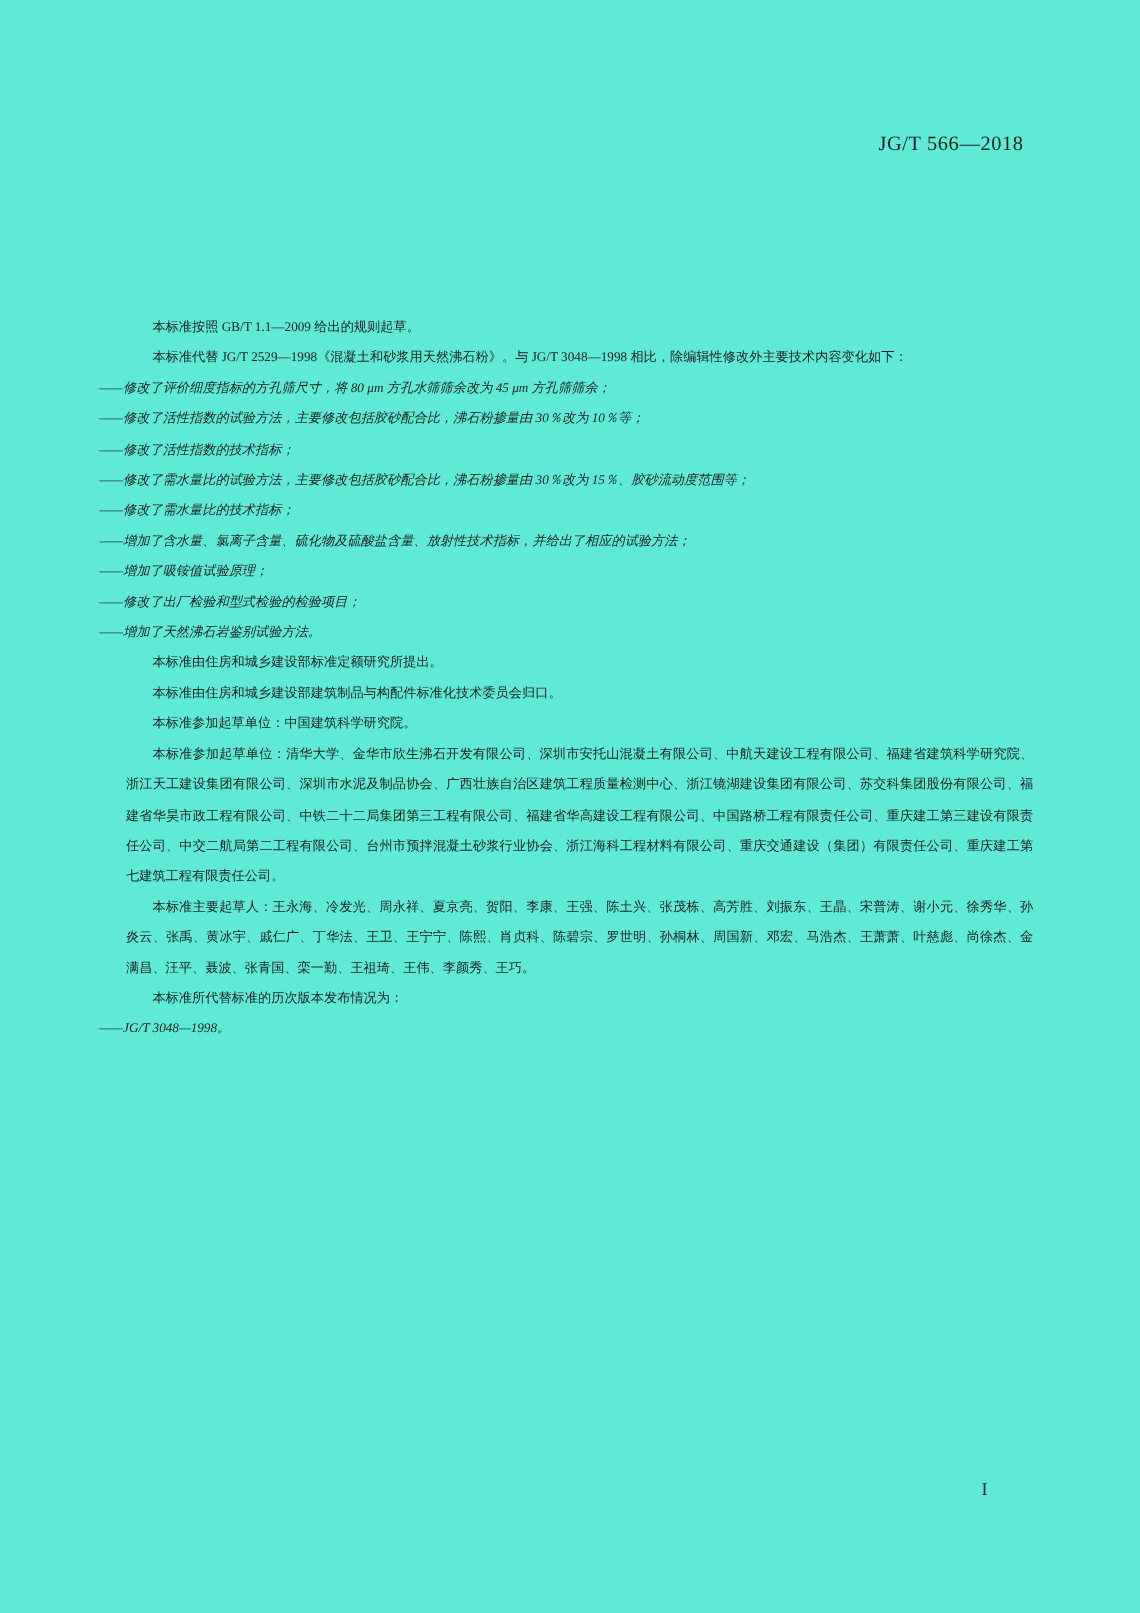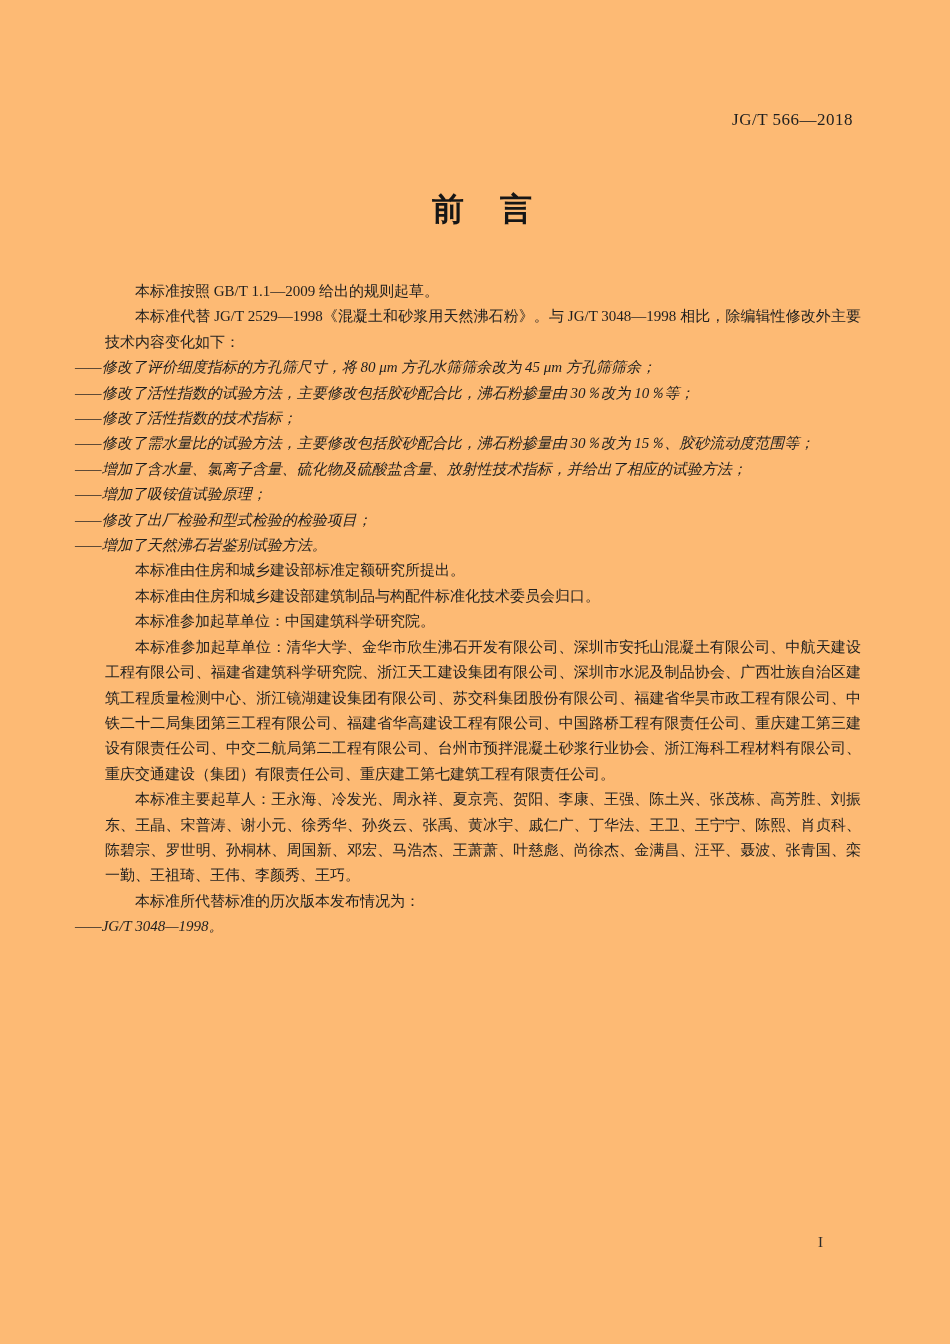--- a/index.html
+++ b/index.html
@@ -4,21 +4,21 @@
 <style>
   html, body {
     margin: 0;
     padding: 0;
     background: #fbfbfb;
   }
   .page {
     position: relative;
     width: 950px;
     height: 1344px;
-    background: #fdba74;
+    background: #5eead4;
     font-family: "Liberation Serif", "DejaVu Serif", serif;
     color: #1f1f1f;
     overflow: hidden;
   }
   .doc-code {
     position: absolute;
     top: 110px;
     right: 97px;
     font-size: 17px;
     letter-spacing: 0.5px;
@@ -31,24 +31,24 @@
     width: 756px;
     text-align: center;
     font-size: 32px;
     font-weight: bold;
     font-family: "Liberation Sans", "DejaVu Sans", sans-serif;
     letter-spacing: 2px;
     color: #161616;
   }
   .body-content {
     position: absolute;
-    top: 279px;
+    top: 261px;
     left: 105px;
     width: 756px;
-    font-size: 15px;
+    font-size: 11px;
     line-height: 25.4px;
     text-align: justify;
     text-justify: inter-ideograph;
   }
   .body-content p {
     margin: 0;
     padding: 0;
   }
   .para {
     text-indent: 2em;
@@ -66,29 +66,29 @@
     color: #2a2a2a;
   }
 </style>
 </head>
 <body>
 
 <div class="page">
 
   <div class="doc-code">JG/T 566—2018</div>
 
-  <div class="doc-title">前　言</div>
 
   <div class="body-content">
     <p class="para">本标准按照 GB/T 1.1—2009 给出的规则起草。</p>
     <p class="para">本标准代替 JG/T 2529—1998《混凝土和砂浆用天然沸石粉》。与 JG/T 3048—1998 相比，除编辑性修改外主要技术内容变化如下：</p>
     <p class="dash">——修改了评价细度指标的方孔筛尺寸，将 80 μm 方孔水筛筛余改为 45 μm 方孔筛筛余；</p>
     <p class="dash">——修改了活性指数的试验方法，主要修改包括胶砂配合比，沸石粉掺量由 30％改为 10％等；</p>
     <p class="dash">——修改了活性指数的技术指标；</p>
     <p class="dash">——修改了需水量比的试验方法，主要修改包括胶砂配合比，沸石粉掺量由 30％改为 15％、胶砂流动度范围等；</p>
+    <p class="dash">——修改了需水量比的技术指标；</p>
     <p class="dash">——增加了含水量、氯离子含量、硫化物及硫酸盐含量、放射性技术指标，并给出了相应的试验方法；</p>
     <p class="dash">——增加了吸铵值试验原理；</p>
     <p class="dash">——修改了出厂检验和型式检验的检验项目；</p>
     <p class="dash">——增加了天然沸石岩鉴别试验方法。</p>
     <p class="para">本标准由住房和城乡建设部标准定额研究所提出。</p>
     <p class="para">本标准由住房和城乡建设部建筑制品与构配件标准化技术委员会归口。</p>
     <p class="para">本标准参加起草单位：中国建筑科学研究院。</p>
     <p class="para">本标准参加起草单位：清华大学、金华市欣生沸石开发有限公司、深圳市安托山混凝土有限公司、中航天建设工程有限公司、福建省建筑科学研究院、浙江天工建设集团有限公司、深圳市水泥及制品协会、广西壮族自治区建筑工程质量检测中心、浙江镜湖建设集团有限公司、苏交科集团股份有限公司、福建省华昊市政工程有限公司、中铁二十二局集团第三工程有限公司、福建省华高建设工程有限公司、中国路桥工程有限责任公司、重庆建工第三建设有限责任公司、中交二航局第二工程有限公司、台州市预拌混凝土砂浆行业协会、浙江海科工程材料有限公司、重庆交通建设（集团）有限责任公司、重庆建工第七建筑工程有限责任公司。</p>
     <p class="para">本标准主要起草人：王永海、冷发光、周永祥、夏京亮、贺阳、李康、王强、陈土兴、张茂栋、高芳胜、刘振东、王晶、宋普涛、谢小元、徐秀华、孙炎云、张禹、黄冰宇、戚仁广、丁华法、王卫、王宁宁、陈熙、肖贞科、陈碧宗、罗世明、孙桐林、周国新、邓宏、马浩杰、王萧萧、叶慈彪、尚徐杰、金满昌、汪平、聂波、张青国、栾一勤、王祖琦、王伟、李颜秀、王巧。</p>
     <p class="para">本标准所代替标准的历次版本发布情况为：</p>

